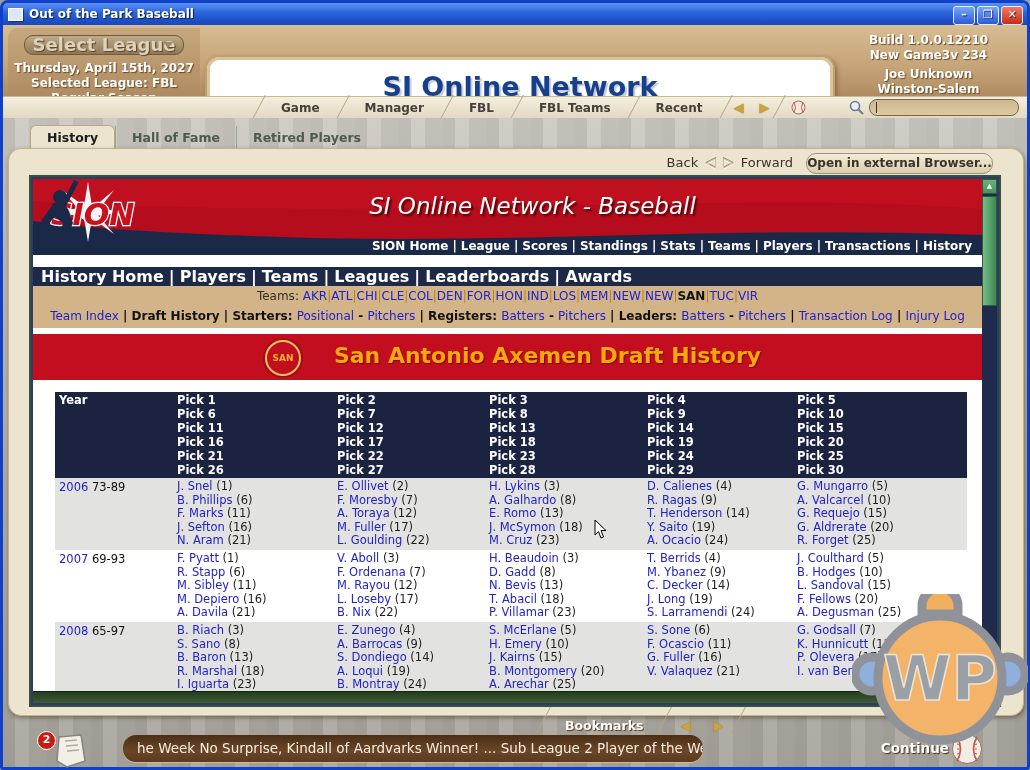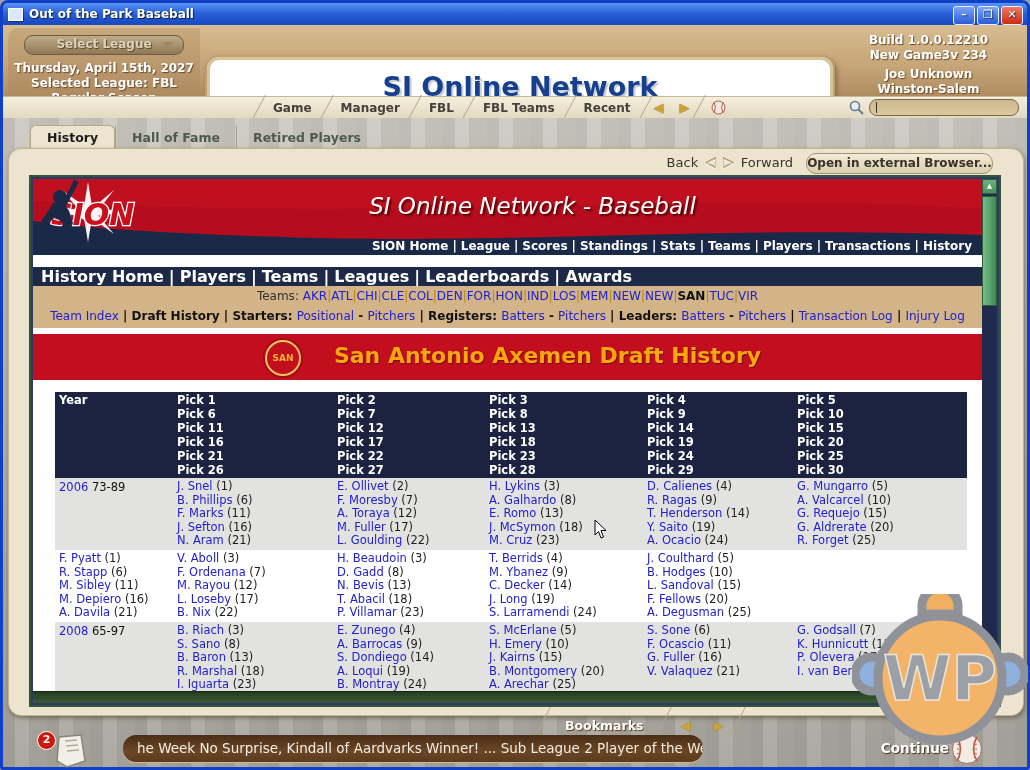--- a/index.html
+++ b/index.html
@@ -17,35 +17,35 @@
     text-align:center;font-weight:bold;background:linear-gradient(180deg,#7aa6f8,#2a5ad8);}
   .winbtn.close{background:linear-gradient(180deg,#f07a62,#cc2a14);}
   
   #topPanel{position:absolute;left:3px;top:25px;width:1024px;height:93px;
     background:linear-gradient(180deg,#d8bc92 0%,#c5a478 45%,#a07850 100%);}
   #leftInfo{position:absolute;left:5px;top:3px;width:192px;height:88px;
     background:linear-gradient(180deg,#c7a87c,#a8825a);border-radius:10px 0 0 0;
     color:#fff;font-weight:bold;font-size:12px;text-align:center;text-shadow:1px 1px 1px #6b4c2a;}
   #selectLeague{margin:7px auto 6px auto;width:158px;height:18px;border-radius:9px;
     background:linear-gradient(180deg,#bfab88,#8f7856);border:1px solid #6e5a40;
-    color:#ddd2bc;font-size:12px;font-weight:bold;line-height:17px;position:relative;text-shadow:1px 1px 1px #5a4528;}
+    color:#ddd2bc;font-size:18px;font-weight:bold;line-height:17px;position:relative;text-shadow:1px 1px 1px #5a4528;}
   #selectLeague .dd{position:absolute;right:10px;top:6px;width:0;height:0;border-left:5px solid transparent;border-right:5px solid transparent;border-top:6px solid #9a8a6a;}
   #leftInfo .line{line-height:15px;}
   #siBox{position:absolute;left:202px;top:30px;width:626px;height:58px;background:#fff;
     border:2px solid #c0a070;border-radius:14px;box-shadow:0 0 0 3px #d8c49c inset, 2px 3px 5px #8a6a44;
     display:flex;align-items:center;justify-content:center;}
   #siBox .t{color:#16408e;font-size:27px;font-weight:bold;text-shadow:2px 2px 1px #c9ccd4;}
   #rightInfo{position:absolute;right:6px;top:8px;width:185px;color:#fff;font-weight:bold;font-size:12px;
     text-align:center;text-shadow:1px 1px 1px #6b4c2a;line-height:15px;}
   #rightInfo .sp{height:4px;}
   
   #menuRow{position:absolute;left:0;bottom:0;width:1024px;height:21px;
     background:linear-gradient(180deg,#f4eedd,#e3d9c2);border-top:1px solid #c7b998;display:flex;align-items:center;}
   #menuTabs{display:flex;align-items:center;margin-left:255px;height:100%;}
-  .mtab{color:#45403a;font-size:12px;font-weight:bold;padding:0 14px;cursor:default;}
+  .mtab{color:#45403a;font-size:12px;font-weight:bold;padding:0 22px;cursor:default;}
   .slash{width:1px;height:26px;background:#b5a684;transform:skewX(-28deg);}
   .goldArrow{font-size:13px;color:#c8a43c;padding:0 8px;text-shadow:0 0 1px #8a6a10;}
   #ballSmall{margin:0 12px;}
   #searchWrap{position:absolute;right:8px;top:2px;display:flex;align-items:center;gap:4px;}
   #searchInput{width:148px;height:15px;border-radius:8px;border:1px solid #7a6648;
     background:linear-gradient(180deg,#cdb88e,#ddc9a0);position:relative;}
   #searchInput .caret{position:absolute;left:6px;top:2px;width:1px;height:11px;background:#3a3426;}
   
   #photo{position:absolute;left:3px;top:118px;width:1024px;height:649px;
     background:
@@ -364,20 +364,21 @@
                 </div>
                 <div class="cell">
                   <div><span class="lnk">G. Mungarro</span><span class="pn"> (5)</span></div>
                   <div><span class="lnk">A. Valcarcel</span><span class="pn"> (10)</span></div>
                   <div><span class="lnk">G. Requejo</span><span class="pn"> (15)</span></div>
                   <div><span class="lnk">G. Aldrerate</span><span class="pn"> (20)</span></div>
                   <div><span class="lnk">R. Forget</span><span class="pn"> (25)</span></div>
                 </div>
               </div>
               <div class="tgrid trow rowB">
+                <div class="ycell"><span class="yr">2007</span> 69-93</div>
                 <div class="cell">
                   <div><span class="lnk">F. Pyatt</span><span class="pn"> (1)</span></div>
                   <div><span class="lnk">R. Stapp</span><span class="pn"> (6)</span></div>
                   <div><span class="lnk">M. Sibley</span><span class="pn"> (11)</span></div>
                   <div><span class="lnk">M. Depiero</span><span class="pn"> (16)</span></div>
                   <div><span class="lnk">A. Davila</span><span class="pn"> (21)</span></div>
                 </div>
                 <div class="cell">
                   <div><span class="lnk">V. Aboll</span><span class="pn"> (3)</span></div>
                   <div><span class="lnk">F. Ordenana</span><span class="pn"> (7)</span></div>

